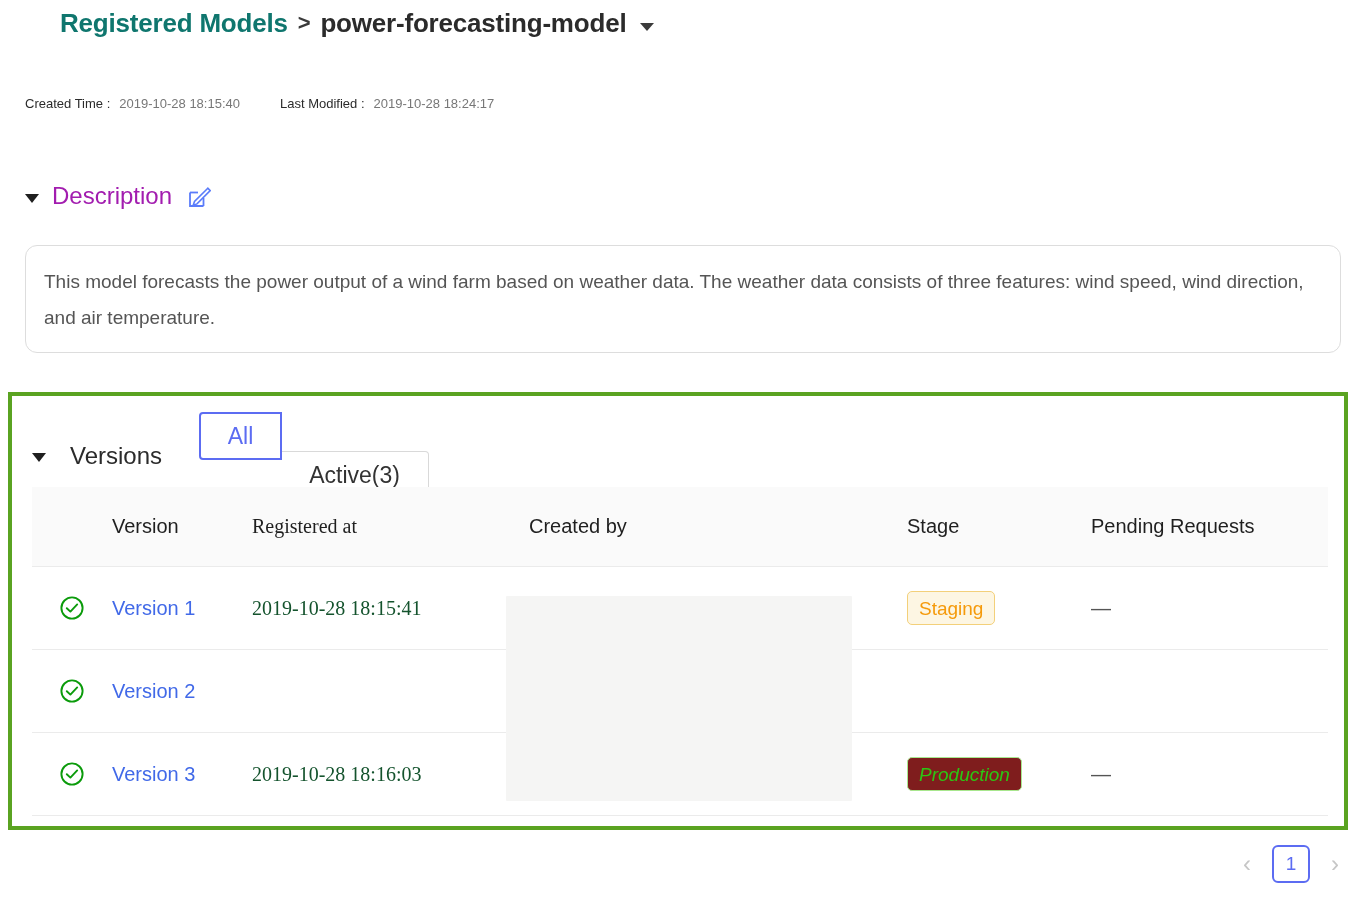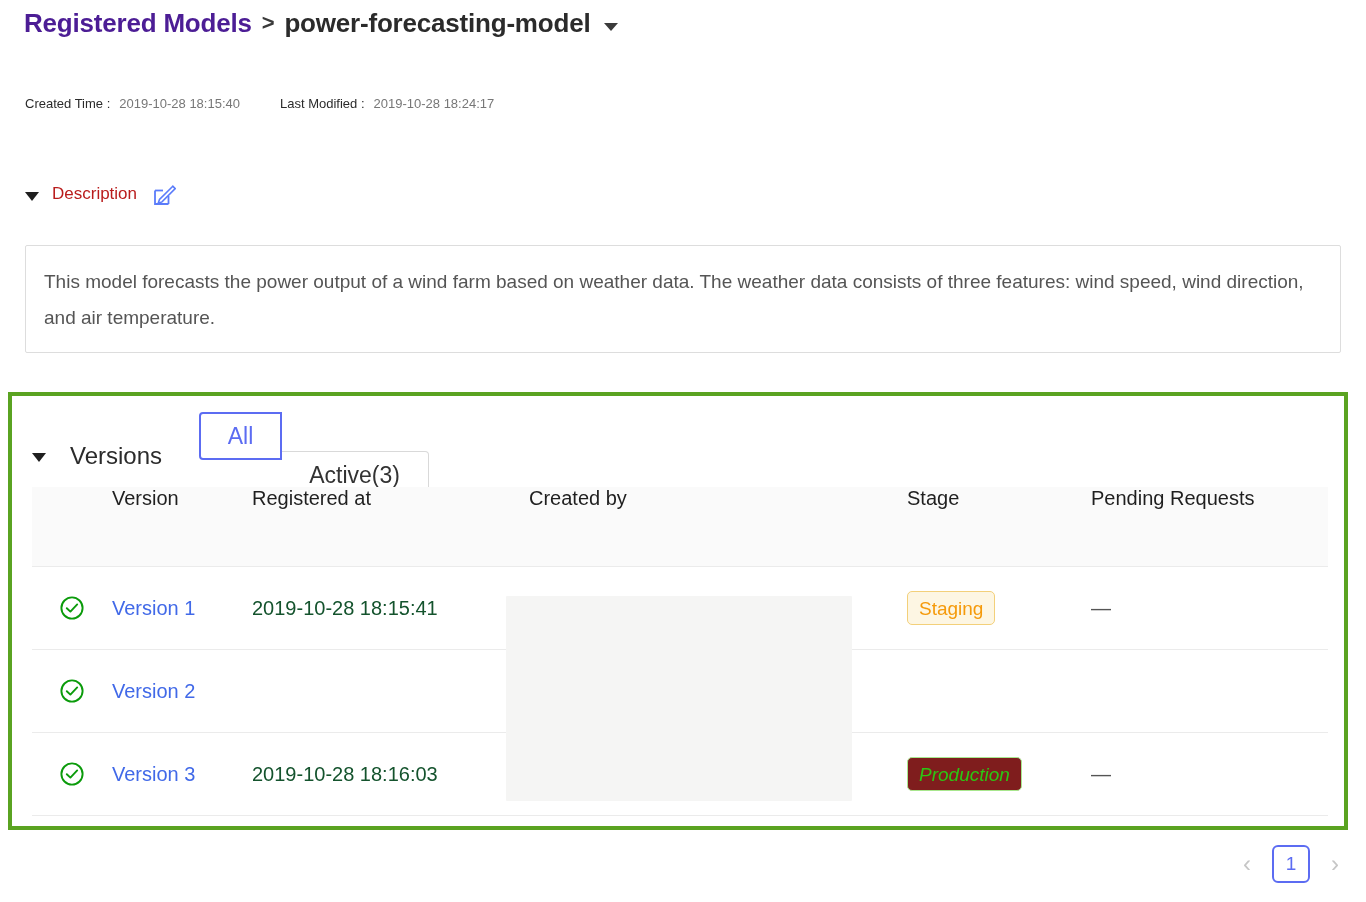--- a/index.html
+++ b/index.html
@@ -27,21 +27,21 @@
     left: 24px;
     top: 8px;
     display: flex;
     align-items: center;
     gap: 10px;
     font-size: 26px;
     font-weight: bold;
     color: #2b2b2b;
     letter-spacing: -0.2px;
   }
-  .crumb-root { color: #4c1d95; }
+  .crumb-root { color: #0f766e; margin-left: 36px; }
   .crumb-sep {
     font-size: 22px;
     font-weight: 600;
     color: #3a3a3a;
     transform: translateY(-1px);
   }
   .crumb-current { color: #2b2b2b; }
   .crumb-caret {
     width: 0; height: 0;
     border-left: 7px solid transparent;
@@ -81,34 +81,34 @@
     gap: 13px;
   }
   .tri-caret {
     width: 0; height: 0;
     border-left: 7px solid transparent;
     border-right: 7px solid transparent;
     border-top: 9px solid #1f1f1f;
     transform: translateY(2px);
   }
   .desc-title {
-    font-size: 17px;
-    color: #b91c1c;
+    font-size: 24px;
+    color: #a21caf;
     text-align: center;
   }
   .edit-icon { display: block; margin-left: 2px; transform: translateY(1px); }
 
   .desc-box {
     position: absolute;
     left: 25px;
     top: 245px;
     width: 1316px;
     height: 108px;
     border: 1px solid #dddddd;
-    border-radius: 2px;
+    border-radius: 12px;
     background: #ffffff;
     padding: 18px 20px 0 18px;
   }
   .desc-text {
     font-size: 19px;
     line-height: 36px;
     color: #555555;
     margin: 0;
   }
 
@@ -171,37 +171,38 @@
     position: absolute;
     left: 20px;
     top: 91px;
     width: 1296px;
   }
   .t-head {
     display: flex;
     height: 80px;
     background: #fafafa;
     border-bottom: 1px solid #ebebeb;
+    align-items: center;
   }
   .t-head .cell {
     font-size: 20px;
     color: #1f1f1f;
   }
   .t-row {
     display: flex;
     height: 83px;
     align-items: center;
     border-bottom: 1px solid #ebebeb;
     position: relative;
     background: transparent;
   }
 
   .c-icon   { width: 80px; display: flex; justify-content: center; }
   .c-ver    { width: 140px; }
-  .c-reg    { width: 277px; }
+  .c-reg    { width: 277px; font-family: Liberation Serif, serif; }
   .c-by     { width: 378px; }
   .c-stage  { width: 184px; }
   .c-pend   { width: 237px; }
 
   .check-icon { display: block; }
 
   .ver-link {
     font-size: 20px;
     color: #4169e8;
     text-decoration: none;

